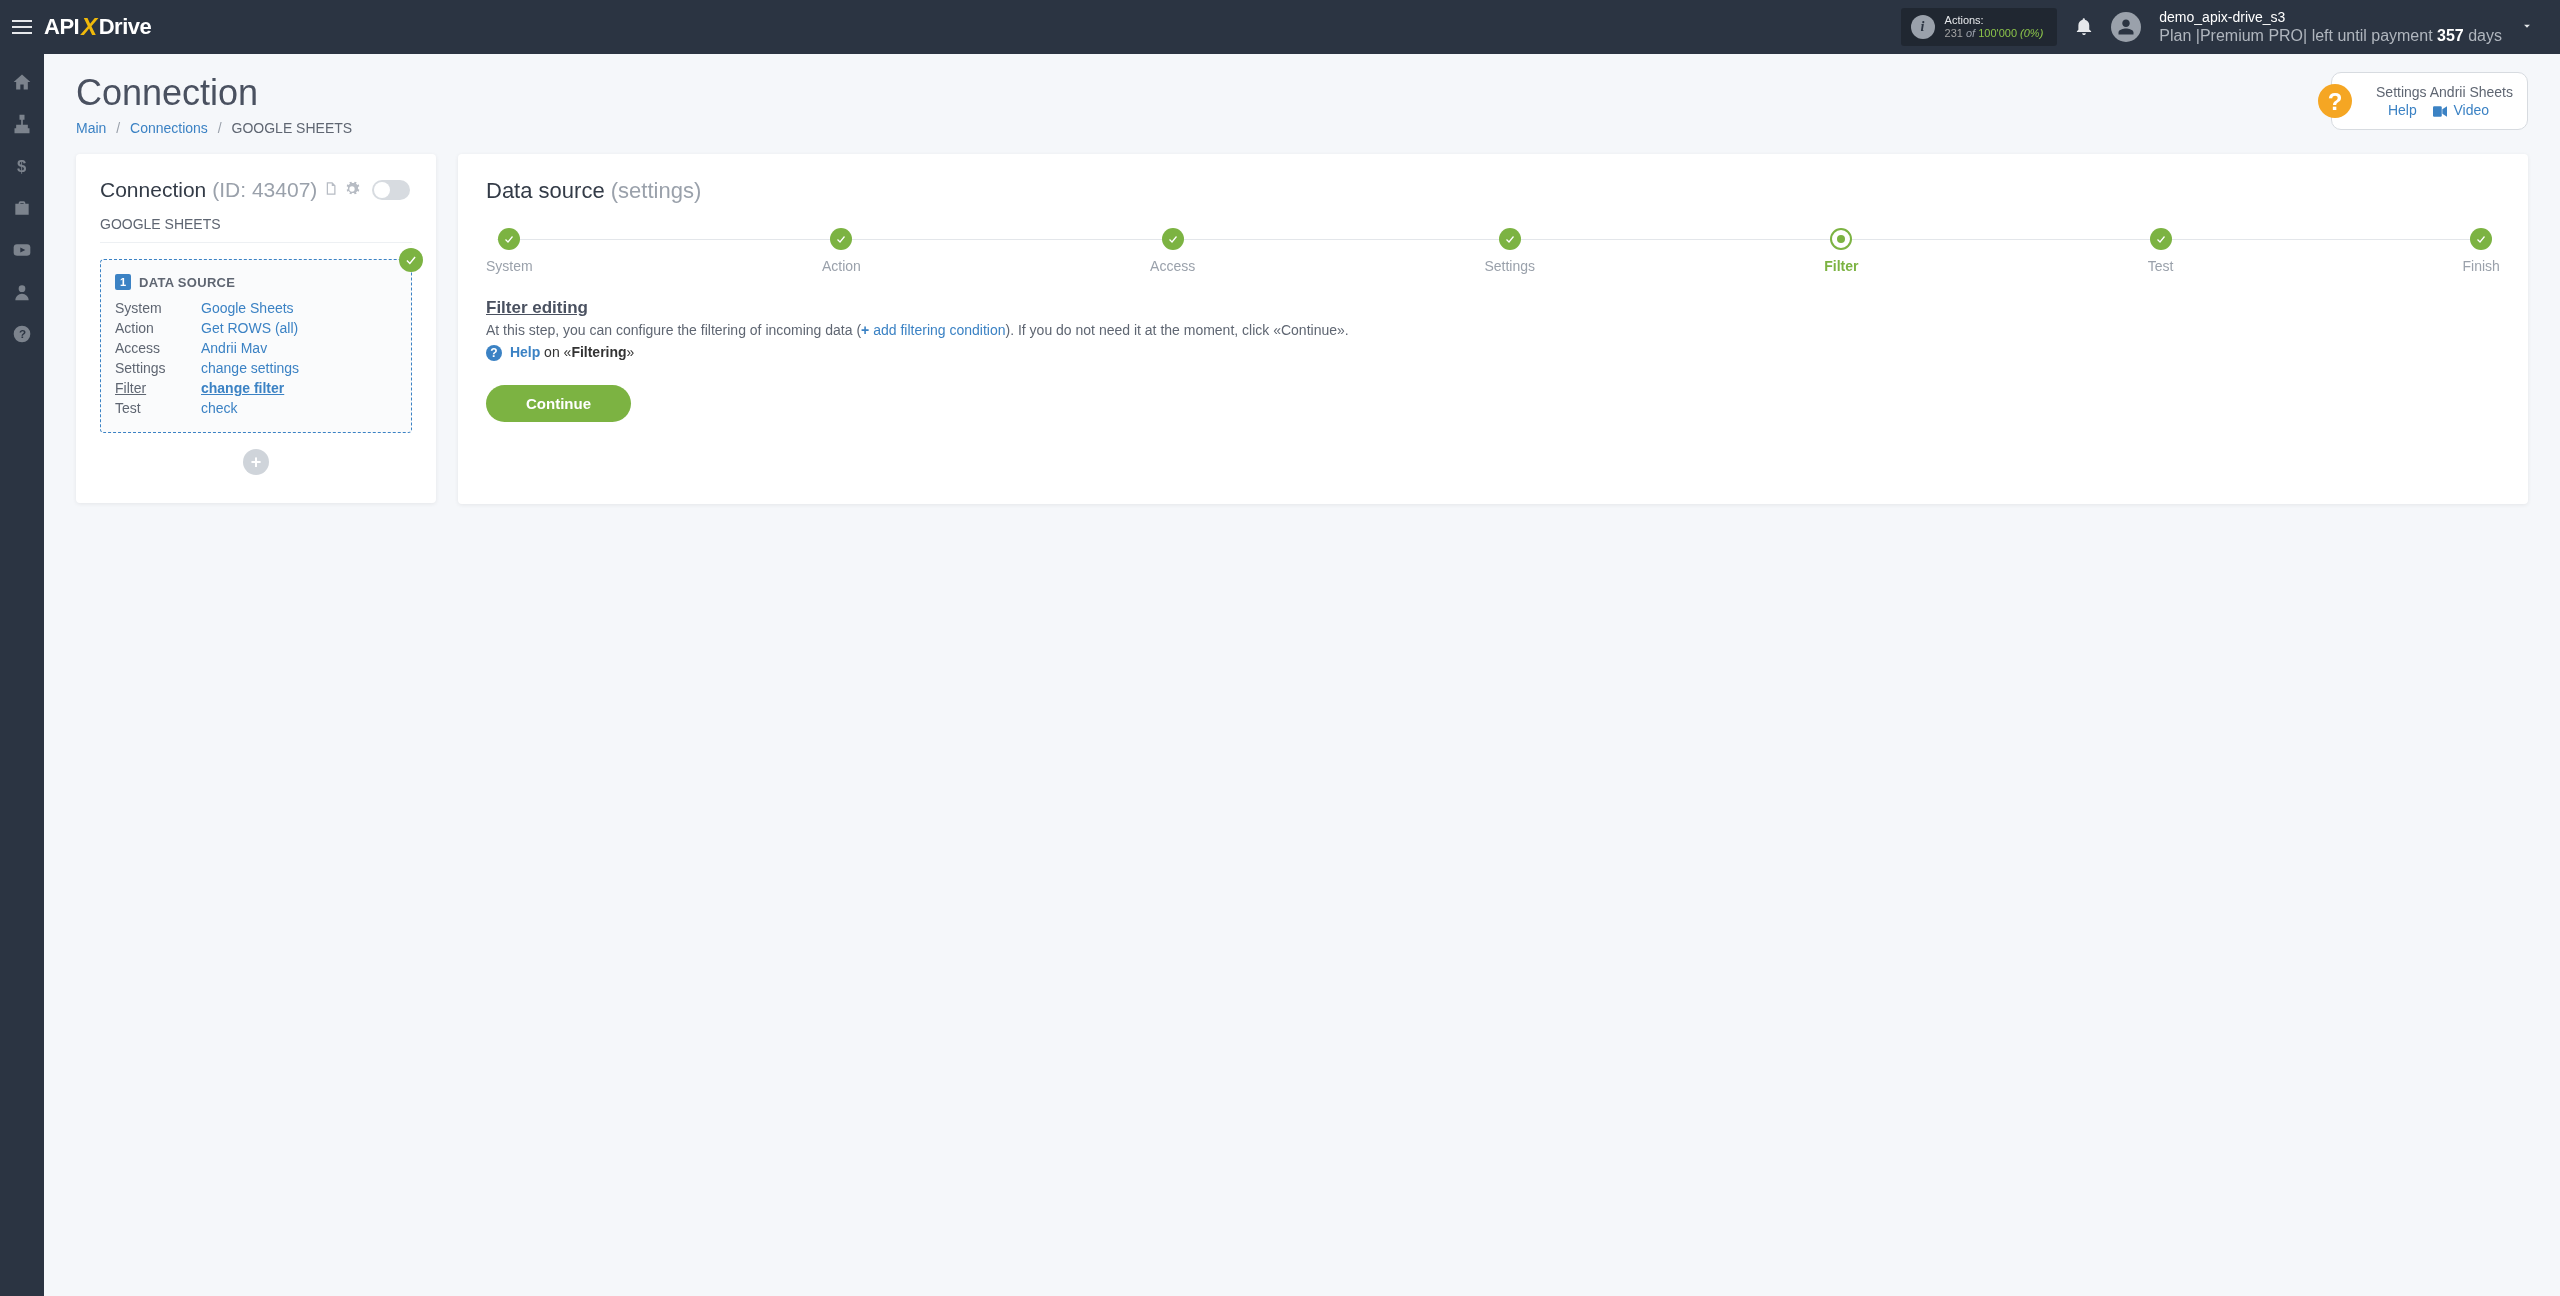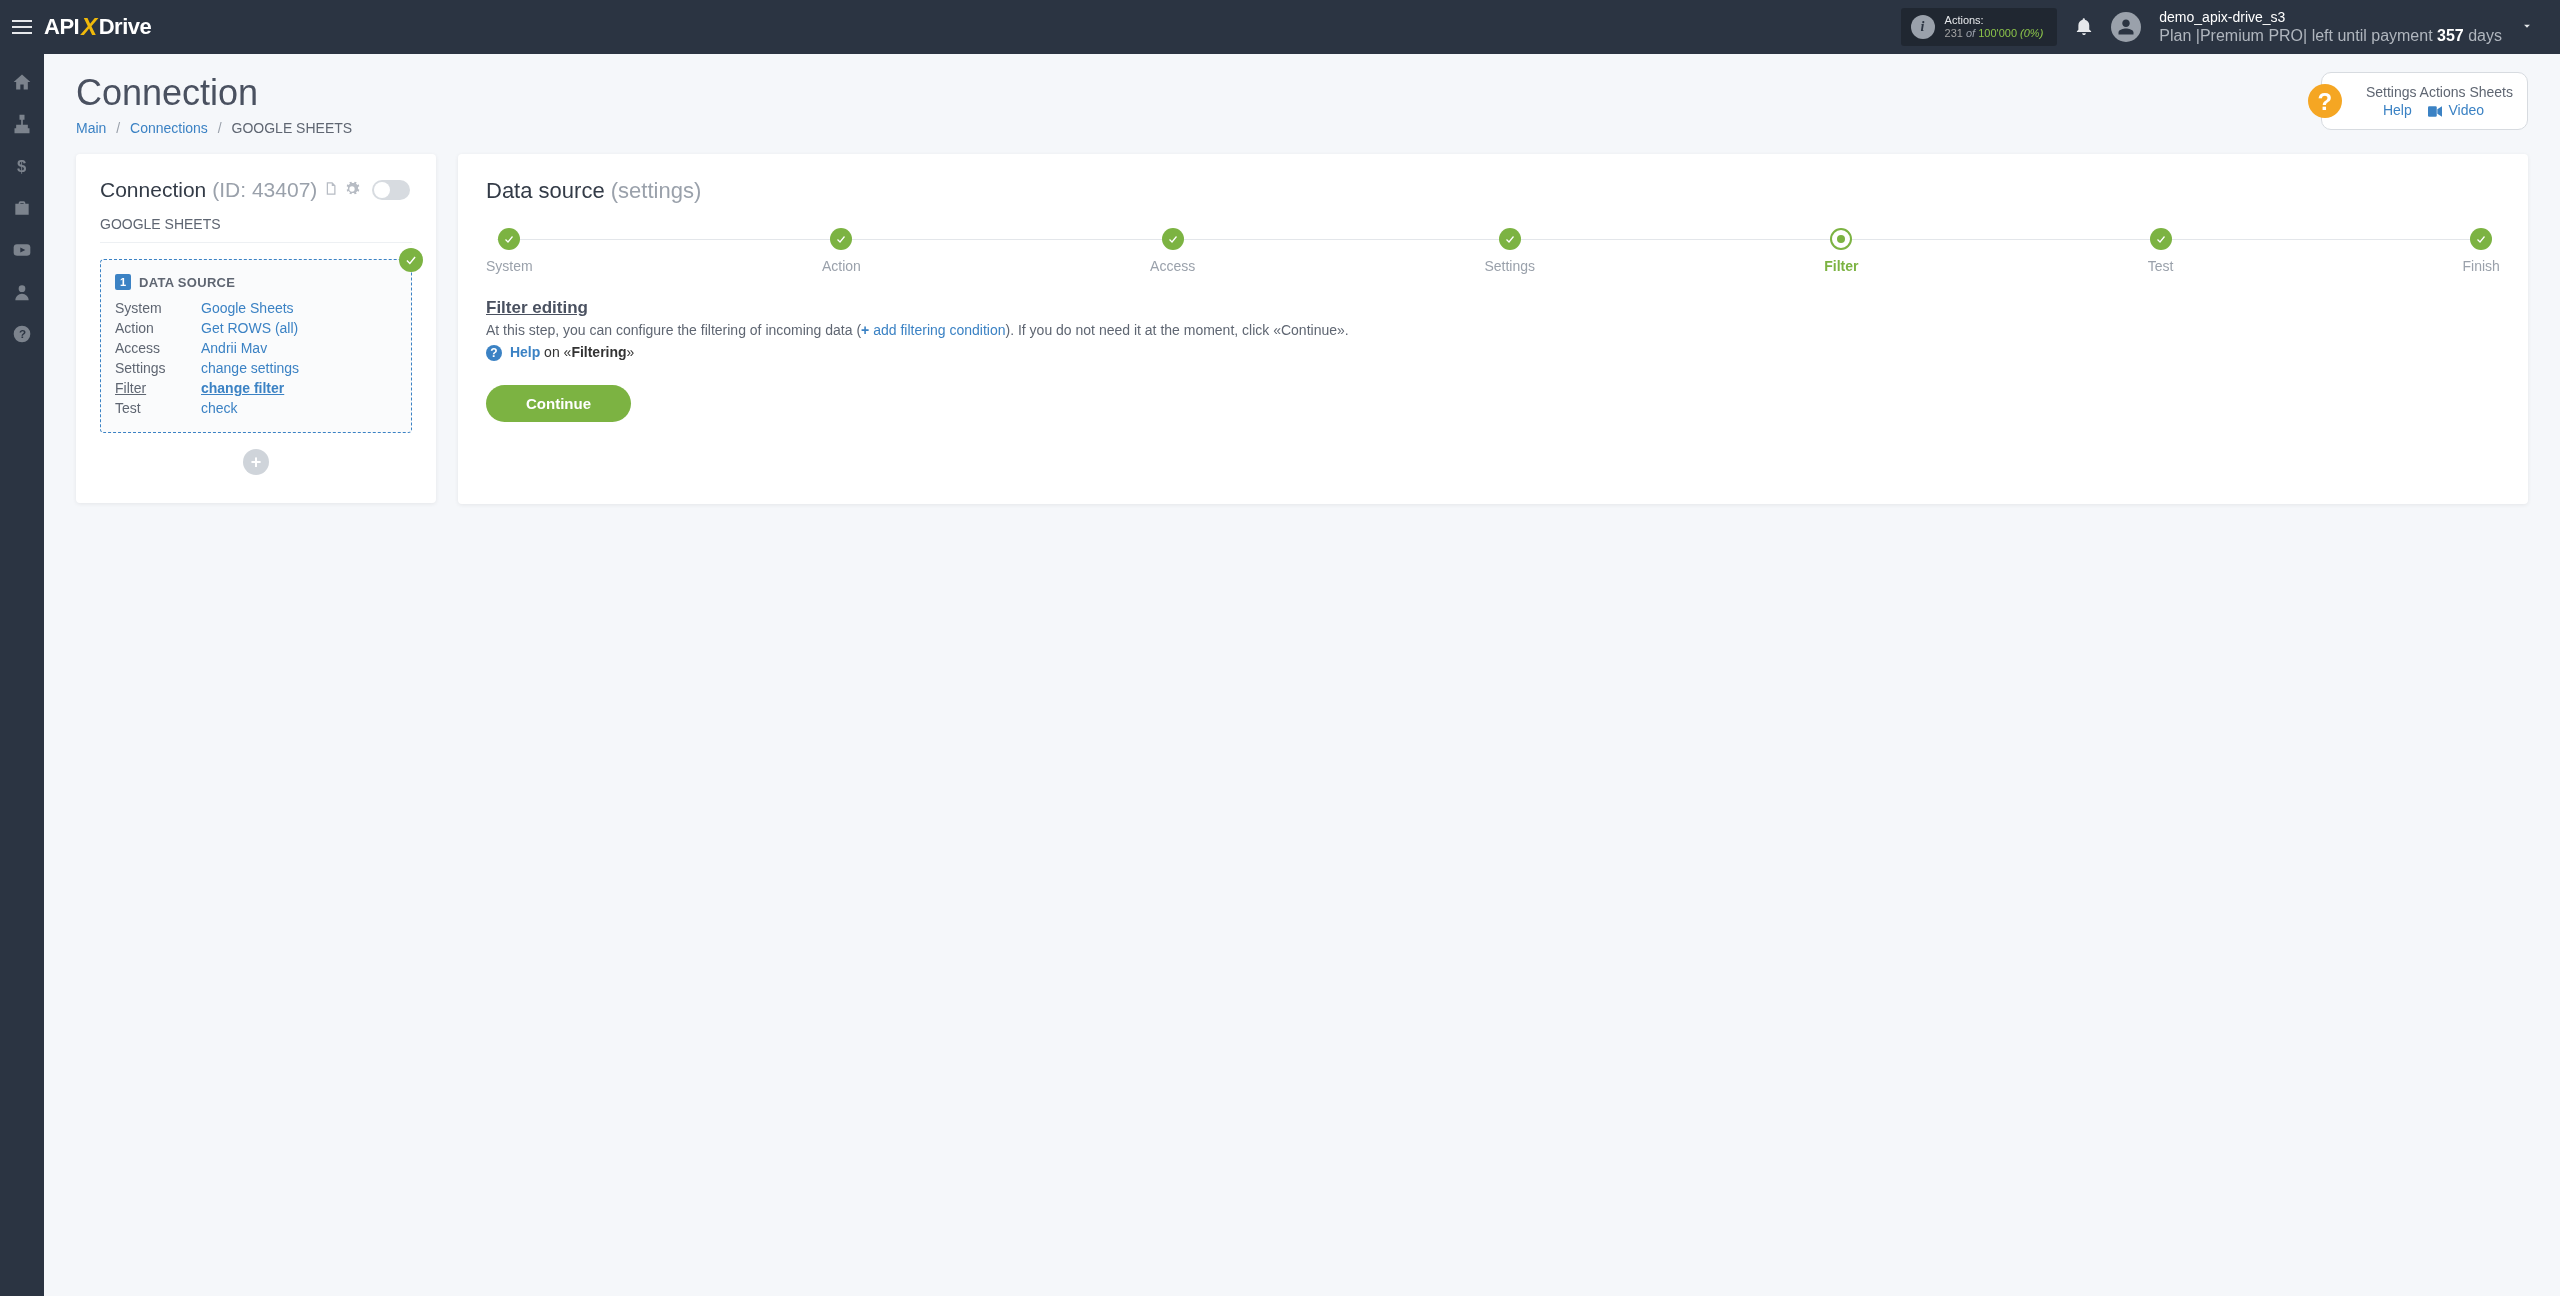--- a/index.html
+++ b/index.html
@@ -207,21 +207,21 @@
         <div class="breadcrumb">
           <a href="#">Main</a>
           <span class="sep">/</span>
           <a href="#">Connections</a>
           <span class="sep">/</span>
           <span class="current">GOOGLE SHEETS</span>
         </div>
       </div>
       <div class="help-pill">
         <div class="q-circle">?</div>
-        <div class="help-pill-title">Settings Actions Sheets</div>
+        <div class="help-pill-title">Settings Andrii Sheets</div>
         <div class="help-pill-links">
           <a href="#">Help</a>
           <span class="video-icn">
             <svg width="14" height="11" viewBox="0 0 24 18" style="vertical-align:middle">
                 <rect width="15" height="18" rx="2" fill="#3b82c4"></rect>
                 <path d="M16 5l8-5v18l-8-5z" fill="#3b82c4"></path>
               </svg>
           </span><a href="#">Video</a>
         </div>
       </div>

